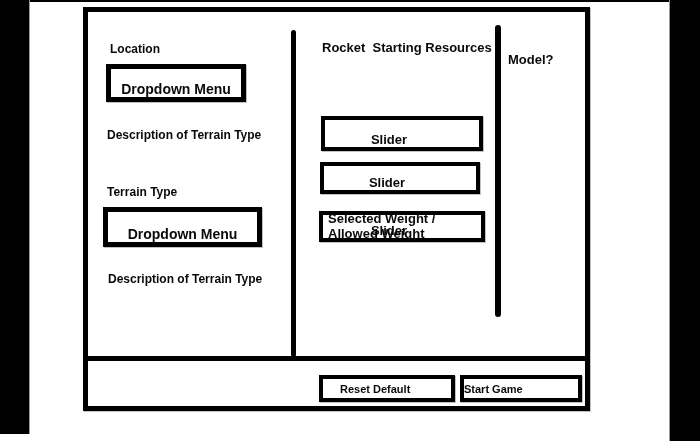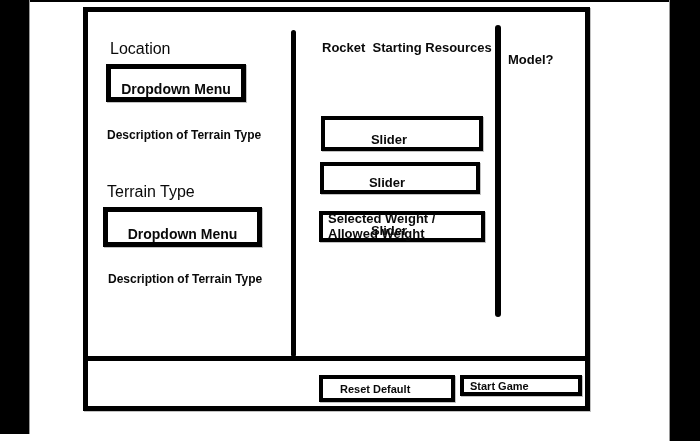--- a/index.html
+++ b/index.html
@@ -32,24 +32,24 @@
   }
 
   
   .stroke { background: #000000; border-radius: 3px; }
   .vline1 { left: 291px; top: 30px; width: 5px; height: 327px; }
   .vline2 { left: 495px; top: 25px; width: 6px; height: 292px; }
   .hline  { left: 84px;  top: 356px; width: 503px; height: 5px; border-radius: 0; }
 
   
   .lbl {
-    font-weight: 400;
+    font-weight: 700;
     white-space: nowrap;
     line-height: 14px;
-    font-size: 16px;
+    font-size: 12px;
   }
   .location-label { left: 110px; top: 42px; }
   .terrain-label  { left: 107px; top: 185px; }
   .desc {
     font-weight: 700;
     font-size: 12px;
     line-height: 18px;
     white-space: normal;
   }
   .desc-location { left: 107px; top: 126px; width: 158px; }
@@ -91,21 +91,21 @@
     display: flex;
     align-items: center;
     justify-content: flex-start;
     font-weight: 700;
     font-size: 11px;
     box-shadow: 1px 1px 0 rgba(120,120,120,0.45);
     cursor: pointer;
     white-space: nowrap;
   }
   .reset-btn { left: 319px; top: 375px; width: 136px; height: 27px; padding-left: 17px; }
-  .start-btn { left: 460px; top: 375px; width: 122px; height: 21px; padding-left: 6px; }
+  .start-btn { left: 460px; top: 375px; width: 122px; height: 27px; padding-left: 0; }
 </style>
 </head>
 <body>
 
 <div class="abs band band-top"></div>
 <div class="abs band band-left"></div>
 <div class="abs band band-right"></div>
 
 <div class="abs window"></div>
 

